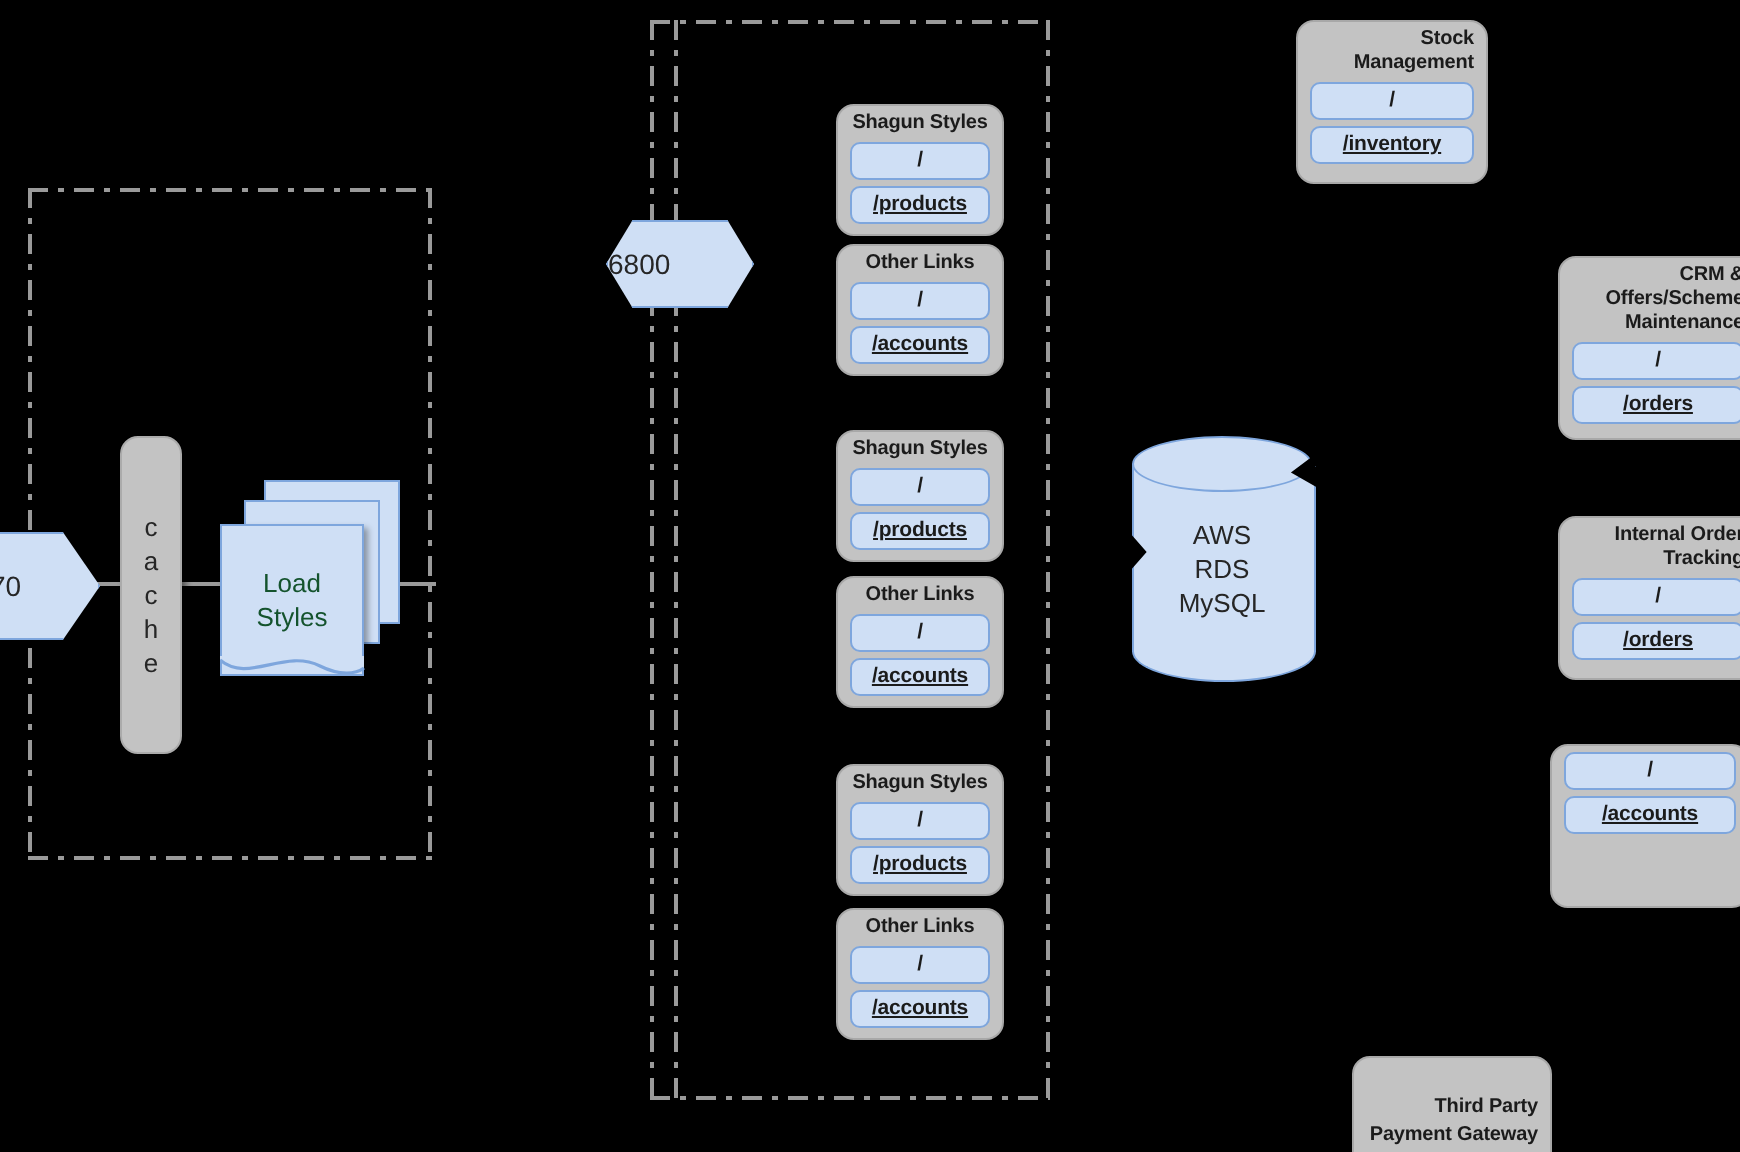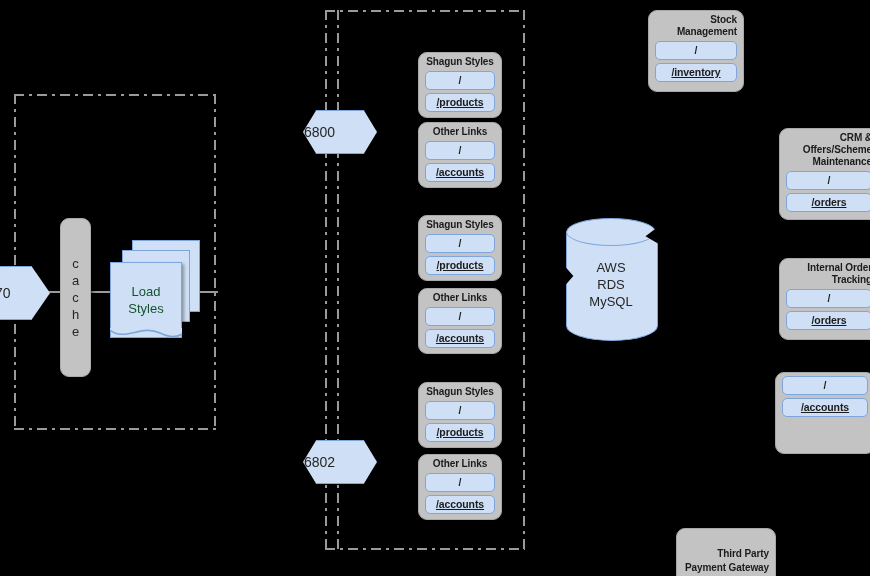--- a/index.html
+++ b/index.html
@@ -164,23 +164,20 @@
       <path d="M0,2 C14,14 32,-4 50,5 C60,10 68,9 72,6 L72,0 L0,0 Z" fill="#cfdff5" stroke="none"></path>
       <path d="M0,2 C14,14 32,-4 50,5 C60,10 68,9 72,6" fill="none" stroke="#7ea6dd" stroke-width="1.6"></path>
     </svg>
   </div>
 
   <div class="line" style="left:200px;top:291px;width:18px;height:1.5px;"></div>
 
   <div class="hex" style="left:303px;top:110px;width:72px;height:42px;">
     <span>6800</span>
   </div>
-  <div class="hex" style="left:303px;top:440px;width:72px;height:42px;">
-    <span>6802</span>
-  </div>
 
   <div class="card" style="left:418px;top:52px;width:84px;height:66px;">
     <div class="title">Shagun Styles</div>
     <div class="route">/</div>
     <div class="route">/products</div>
   </div>
   <div class="card" style="left:418px;top:122px;width:84px;height:66px;">
     <div class="title">Other Links</div>
     <div class="route">/</div>
     <div class="route">/accounts</div>

